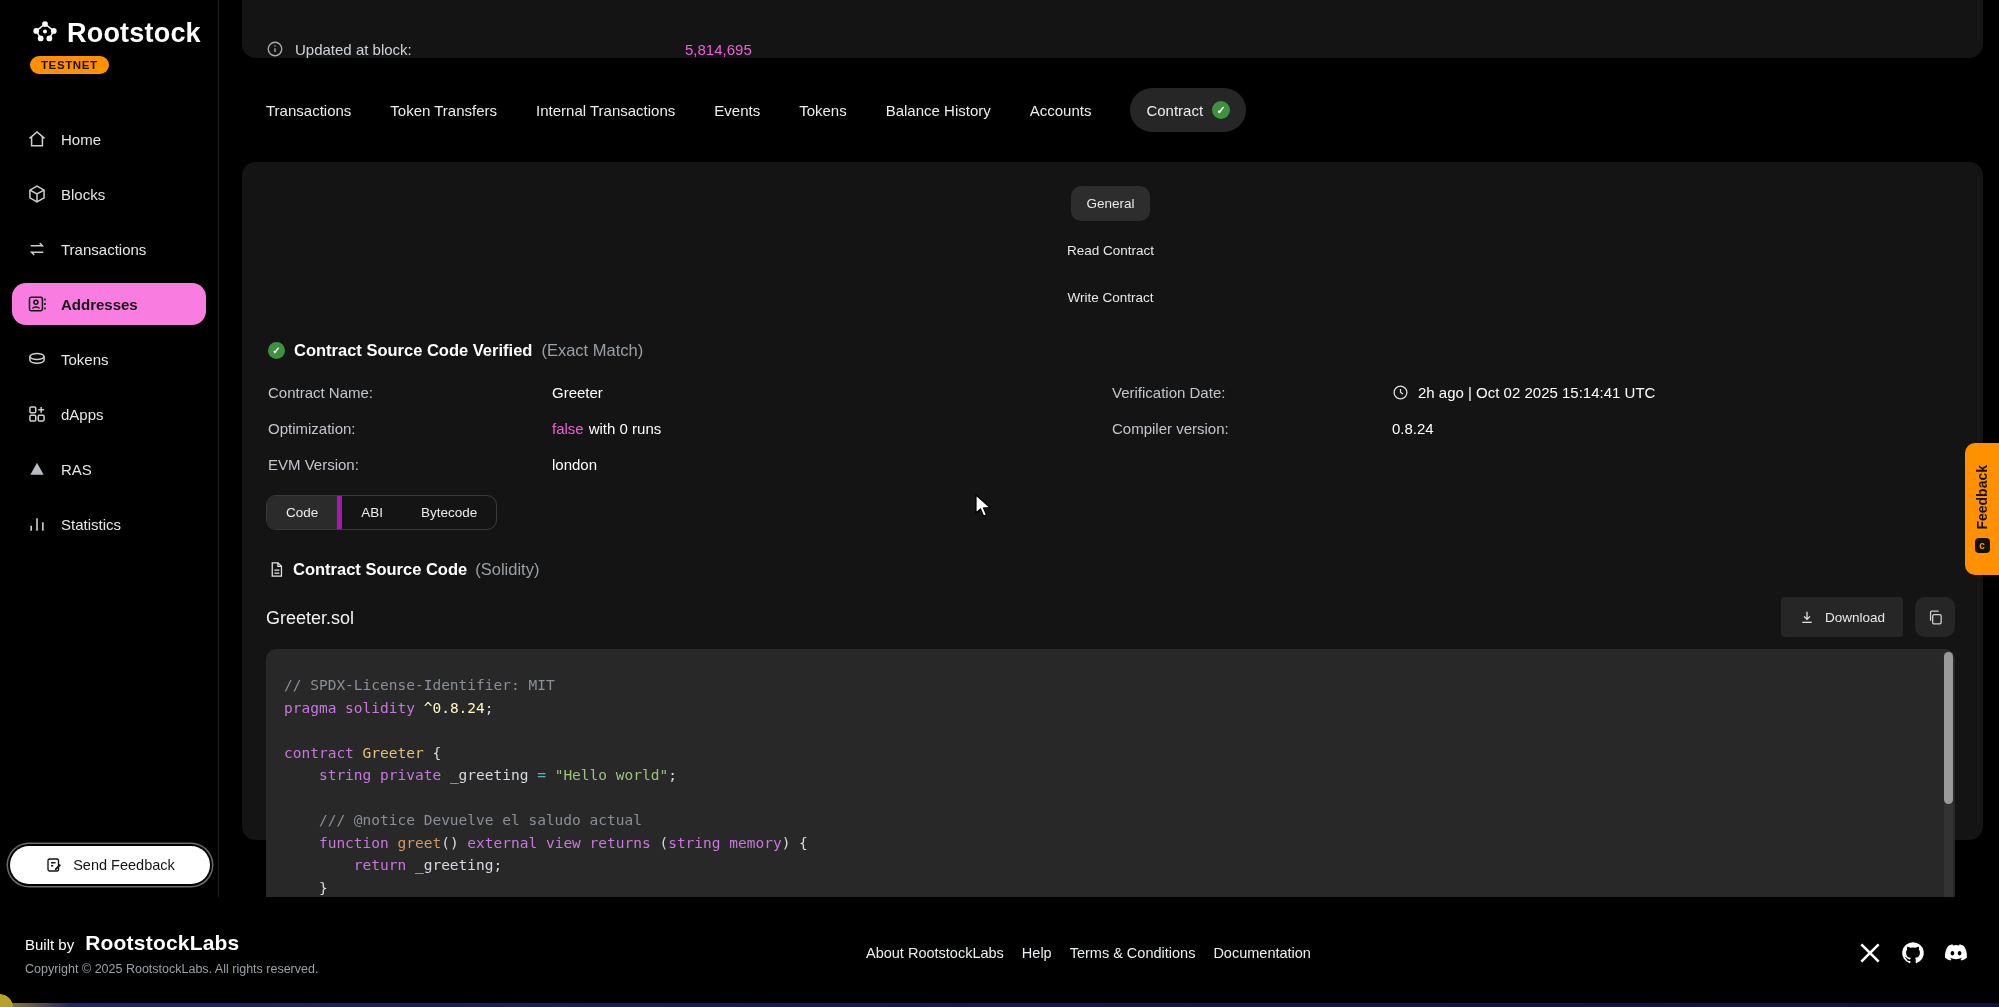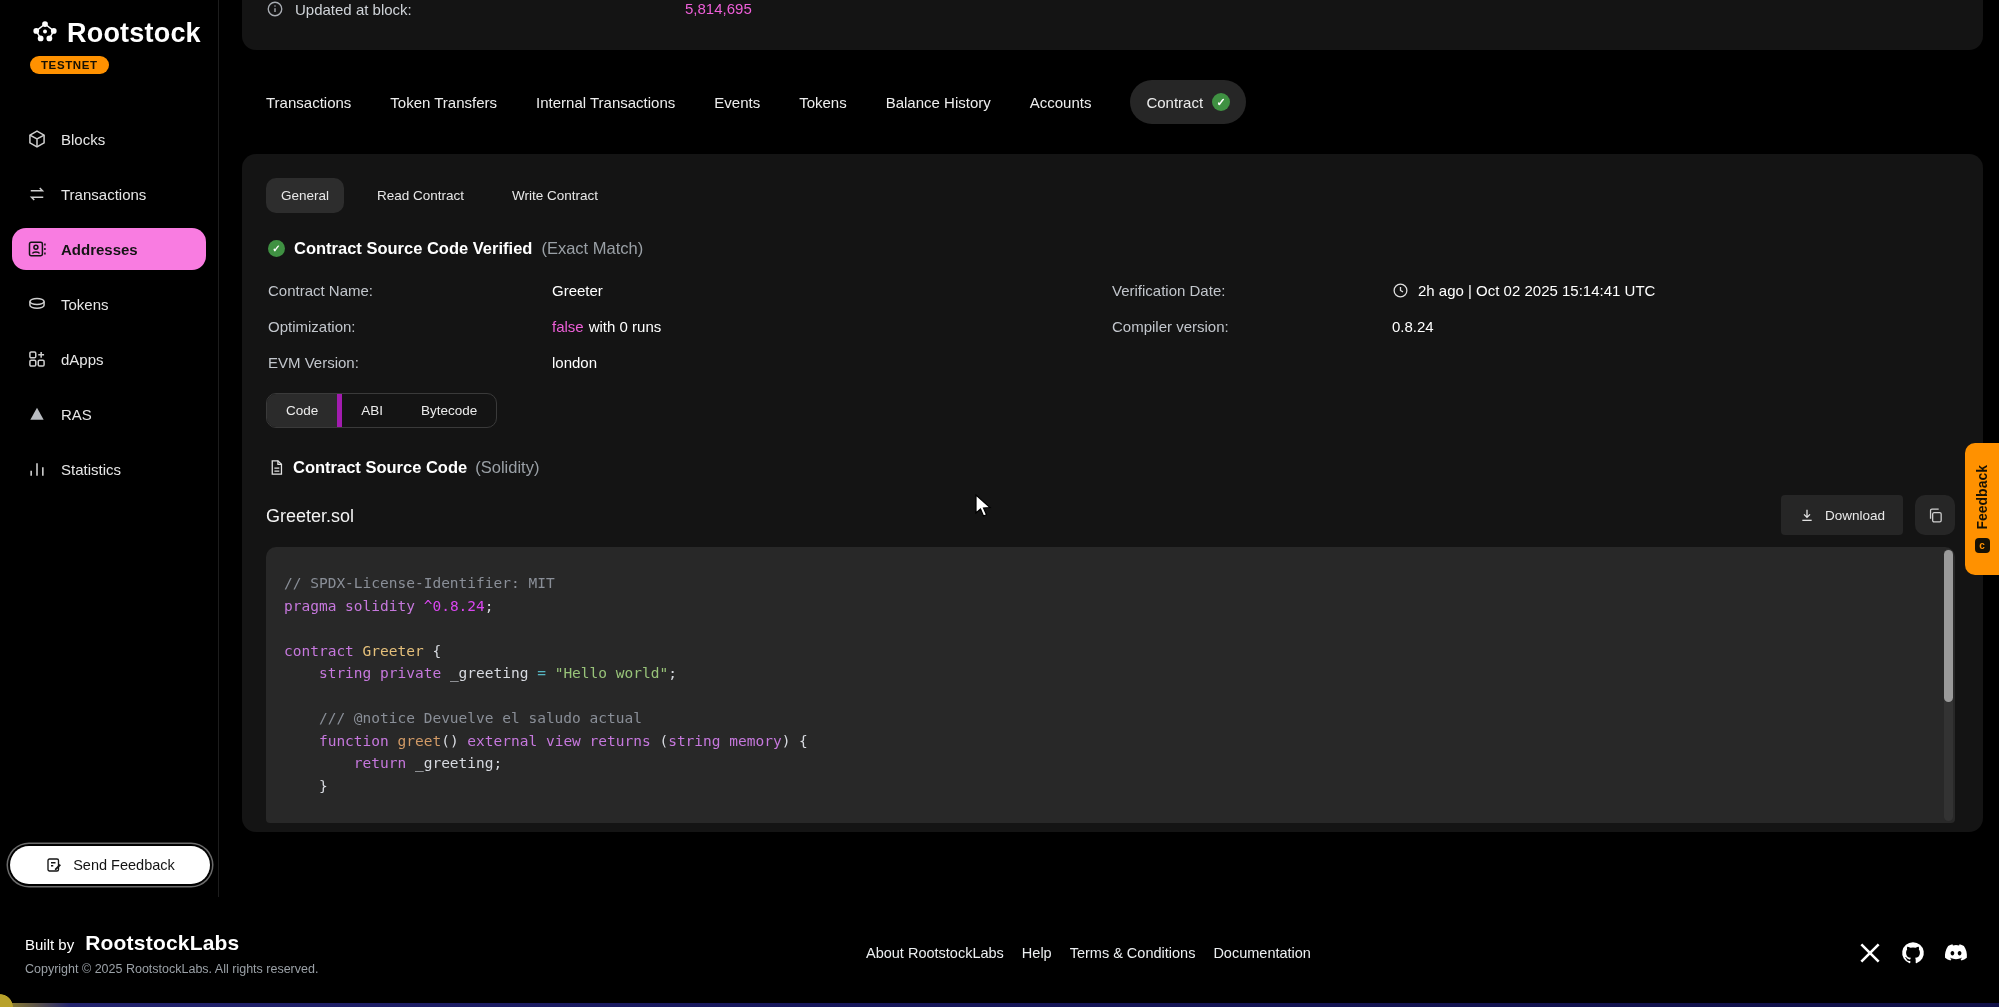--- a/index.html
+++ b/index.html
@@ -23,38 +23,38 @@
   .nav-icon svg { width:20px; height:20px; }
 
   .send-feedback { position:absolute; left:10px; bottom:13px; width:200px; height:38px; background:#fff;
                    color:#141414; border:none; border-radius:19px; display:flex; align-items:center; justify-content:center;
                    gap:10px; font-size:14.5px; font-family:inherit; cursor:pointer;
                    box-shadow:0 0 0 2px #000, 0 0 0 3.5px #6b6b6b; }
   .send-feedback svg { width:18px; height:18px; }
 
   
   .content { position:absolute; left:220px; top:0; width:1779px; }
-  .topcard { margin:0 16px 0 22px; height:50px; background:#141414; border-radius:0 0 14px 14px;
-             display:flex; align-items:flex-start; padding:0 24px; }
+  .topcard { margin:0 16px 0 22px; height:58px; background:#141414; border-radius:0 0 14px 14px;
+             display:flex; align-items:flex-end; padding:0 24px; }
   .topcard-label { display:flex; align-items:center; gap:11px; width:419px; color:#cfd3d8; font-size:15px; }
   .topcard-label svg { width:18px; height:18px; color:#a9adb3; }
   .topcard-value { color:#ee5fd8; font-size:15px; cursor:pointer; }
 
   .tabs-row { display:flex; align-items:center; gap:39px; margin:30px 0 0 46px; height:44px; }
   .tab { display:flex; align-items:center; gap:9px; font-size:15px; color:#ededed; cursor:pointer;
          height:44px; border-radius:22px; padding:0; }
   .tab.active { background:#262626; padding:0 16px; }
   .tab-check { display:inline-flex; align-items:center; justify-content:center; width:18px; height:18px;
                border-radius:50%; background:#3f9142; color:#fff; font-size:11px; font-weight:bold; }
   .tab:not(.badge) .tab-check { display:none; }
 
   
   .main-card { margin:30px 16px 0 22px; height:678px; background:#141414; border-radius:14px;
                padding:24px 28px 0 24px; position:relative; }
-  .subtabs { display:flex; gap:18px; align-items:center; }
+  .subtabs { display:flex; gap:12px; align-items:center;flex-direction:column; }
   .subtab { font-size:13.5px; color:#e8e8e8; padding:10px 15px; border-radius:10px; cursor:pointer; }
   .subtab.active { background:#2d2d2d; }
 
   .verified-row { display:flex; align-items:center; gap:9px; margin:26px 0 0 2px; font-size:16.5px; }
   .verified-title { color:#fff; font-weight:bold; }
   .verified-suffix { color:#9aa0a6; }
   .check-circle { display:inline-flex; align-items:center; justify-content:center; width:17px; height:17px;
                   border-radius:50%; background:#3f9142; color:#fff; font-size:10px; font-weight:bold; }
 
   .info-grid { display:grid; grid-template-columns:284px 560px 280px 1fr; margin:24px 0 0 2px;
@@ -80,21 +80,21 @@
                   border:none; border-radius:4px; color:#e9e9e9; font-size:13.5px; font-family:inherit; cursor:pointer; }
   .download-btn svg { width:16px; height:16px; }
   .copy-btn { width:40px; height:40px; background:#262626; border:none; border-radius:10px; color:#cfcfcf;
               display:flex; align-items:center; justify-content:center; cursor:pointer; }
   .copy-btn svg { width:17px; height:17px; }
 
   .code-block { margin-top:12px; height:276px; background:#282828; border-radius:10px 10px 4px 4px;
                 padding:25px 26px 0 18px; position:relative; overflow:hidden;
                 font-family:"DejaVu Sans Mono", monospace; font-size:14.5px; line-height:22.5px; color:#d7dae0; }
   .code-line { white-space:pre; }
-  .tok-cm { color:#8a8f98; } .tok-kw { color:#c678dd; } .tok-num { color:#d946ef; }
+  .tok-cm { color:#8a8f98; } .tok-kw { color:#c678dd; } .tok-num { color:#fef9c3; }
   .tok-cls { color:#e5c07b; } .tok-str { color:#98c379; } .tok-fn { color:#d19a66; }
   .tok-op { color:#56b6c2; } .tok-pl { color:#d7dae0; }
   .code-scroll-track { position:absolute; right:2px; top:2px; bottom:2px; width:9px; background:#333; border-radius:5px; }
   .code-scroll-thumb { position:absolute; right:2px; top:3px; width:9px; height:152px; background:#9a9a9a; border-radius:5px; cursor:grab; }
 
   
   .feedback-tab { position:absolute; right:0; top:443px; width:34px; height:132px; background:#ff9100;
                   border-radius:10px 0 0 10px; display:flex; flex-direction:column; align-items:center;
                   justify-content:center; gap:9px; cursor:pointer; }
   .feedback-label { writing-mode:vertical-rl; transform:rotate(180deg); color:#161104; font-size:14px; font-weight:bold; }
@@ -138,20 +138,29 @@
               <circle cx="12" cy="10" r="1.6"></circle>
             <path d="M12 4L5 9.5M12 4l7 5.5M5 9.5l3.5 6M19 9.5l-3.5 6" stroke="#fff" stroke-width="1.2"></path>
           </svg>
         </span>
         <span class="logo-text">Rootstock</span>
       </div>
       <span class="testnet-badge">TESTNET</span>
     </div>
 
     <nav class="nav">
+        <div class="nav-item">
+        <span class="nav-icon">
+            <svg viewBox="0 0 24 24" fill="none" stroke="currentColor" stroke-width="1.8">
+              <path d="M3 11.2 12 3.5l9 7.7"></path>
+              <path d="M5.5 9.5V20h13V9.5"></path>
+            </svg>
+          </span>
+        <span>Home</span>
+      </div>
         <div class="nav-item">
         <span class="nav-icon">
             <svg viewBox="0 0 24 24" fill="none" stroke="currentColor" stroke-width="1.8">
               <path d="M12 2.5l8.5 4.8v9.4L12 21.5l-8.5-4.8V7.3z"></path>
               <path d="M3.5 7.3 12 12l8.5-4.7M12 12v9.5"></path>
             </svg>
           </span>
         <span>Blocks</span>
       </div>
         <div class="nav-item">

